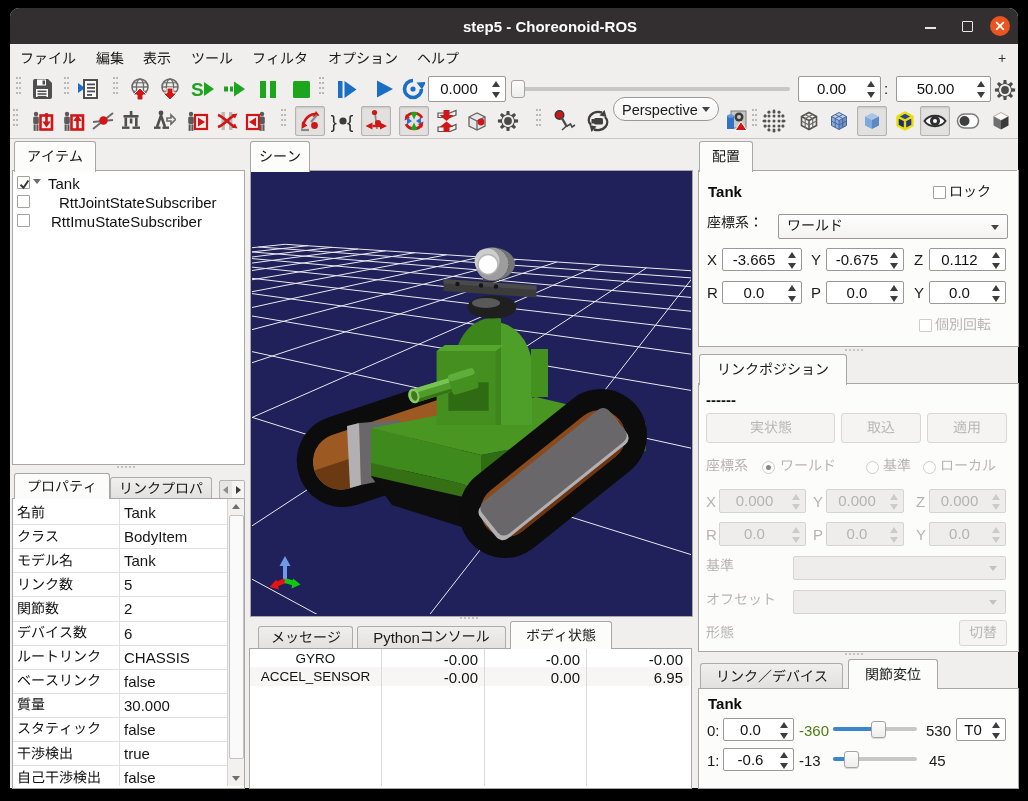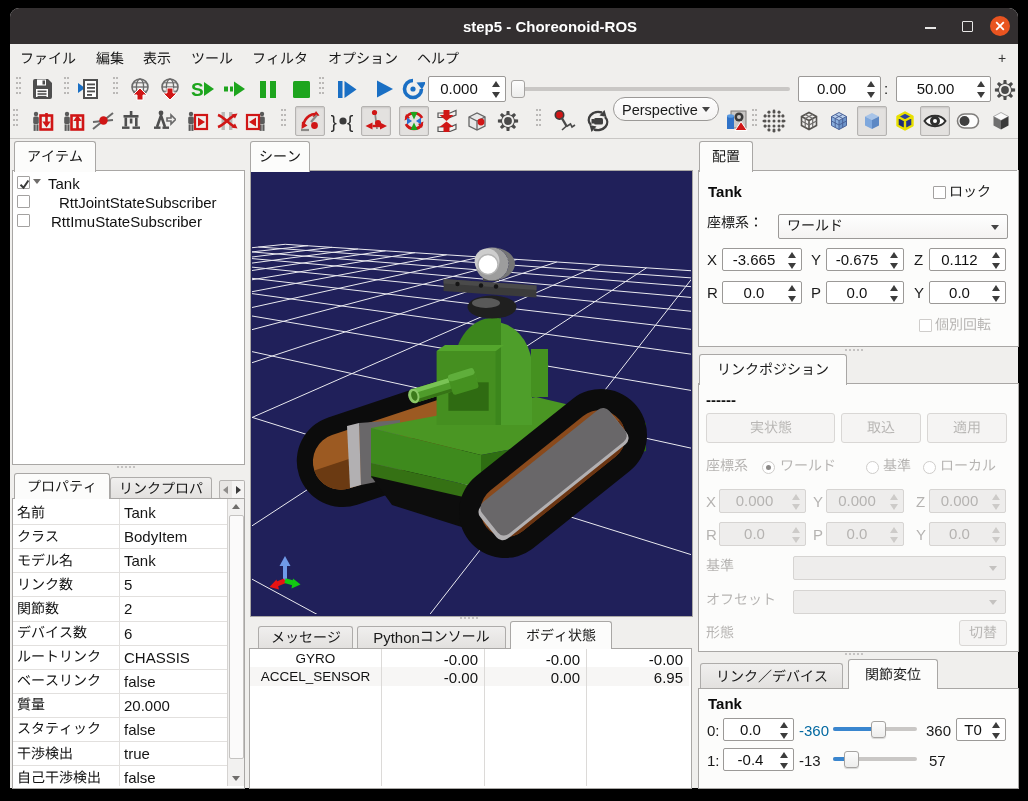--- a/index.html
+++ b/index.html
@@ -573,21 +573,21 @@
       <path transform="translate(42.00,12.32) scale(0.01400,-0.01400)" d="M776 759H682C685 734 687 706 687 672C687 637 687 552 687 514C687 325 675 244 604 161C542 91 457 51 365 28L430 -41C503 -16 603 27 668 105C740 191 773 270 773 510C773 548 773 632 773 672C773 706 774 734 776 759ZM312 751H221C223 732 225 697 225 679C225 649 225 388 225 346C225 316 222 284 220 269H312C310 287 308 320 308 345C308 387 308 649 308 679C308 703 310 732 312 751Z"></path>
       <path transform="translate(56.00,12.32) scale(0.01400,-0.01400)" d="M227 733 170 672C244 622 369 515 419 463L482 526C426 582 298 686 227 733ZM141 63 194 -19C360 12 487 73 587 136C738 231 855 367 923 492L875 577C817 454 695 306 541 209C446 150 316 89 141 63Z"></path>
       <path transform="translate(70.00,12.32) scale(0.01400,-0.01400)" d="M537 777 444 807C438 781 423 745 413 728C370 638 271 493 99 390L168 338C277 411 361 500 421 584H760C739 493 678 364 600 272C509 166 384 75 201 21L273 -44C461 25 580 117 671 228C760 336 822 471 849 572C854 588 864 611 872 625L805 666C789 659 767 656 740 656H468L492 698C502 717 520 751 537 777Z"></path>
     </svg></div>
 <div style="position:absolute;top:672.7px;font:normal 15px 'Liberation Sans',sans-serif;color:#141414;white-space:nowrap;line-height:18.75px;left:124px;">false</div>
 <div style="position:absolute;left:13px;top:692.8px;width:214px;height:1px;background:#e2e0de;"></div>
 <div style="position:absolute;left:17.0px;top:697.3px;width:29px;height:17px;"><svg width="28.0" height="17.4" viewBox="0 0 28.0 17.4" fill="#141414">
       <path transform="translate(0.00,12.32) scale(0.01400,-0.01400)" d="M251 322H758V252H251ZM251 203H758V132H251ZM251 440H758V371H251ZM178 491V81H833V491ZM584 29C693 -7 801 -50 864 -82L948 -44C875 -11 754 33 645 67ZM348 70C276 31 156 -5 53 -27C70 -40 97 -68 109 -83C209 -56 336 -9 417 39ZM127 813V714C127 649 115 569 44 504C60 494 84 471 94 456C152 510 178 577 188 637H311V511H378V637H496V695H194V710V746C288 755 395 769 469 791L419 838C365 821 272 806 185 797ZM536 811V721C536 665 521 601 440 548C456 537 478 513 487 497C547 538 577 588 591 637H731V509H799V637H948V695H602L603 719V746C704 754 819 768 898 789L848 836C789 820 687 805 594 796Z"></path>
       <path transform="translate(14.00,12.32) scale(0.01400,-0.01400)" d="M250 665H747V610H250ZM250 763H747V709H250ZM177 808V565H822V808ZM52 522V465H949V522ZM230 273H462V215H230ZM535 273H777V215H535ZM230 373H462V317H230ZM535 373H777V317H535ZM47 3V-55H955V3H535V61H873V114H535V169H851V420H159V169H462V114H131V61H462V3Z"></path>
     </svg></div>
-<div style="position:absolute;top:696.8px;font:normal 15px 'Liberation Sans',sans-serif;color:#141414;white-space:nowrap;line-height:18.75px;left:124px;">20.000</div>
+<div style="position:absolute;top:696.8px;font:normal 15px 'Liberation Sans',sans-serif;color:#141414;white-space:nowrap;line-height:18.75px;left:124px;">30.000</div>
 <div style="position:absolute;left:13px;top:716.9px;width:214px;height:1px;background:#e2e0de;"></div>
 <div style="position:absolute;left:17.0px;top:721.4px;width:85px;height:17px;"><svg width="84.0" height="17.4" viewBox="0 0 84.0 17.4" fill="#141414">
       <path transform="translate(0.00,12.32) scale(0.01400,-0.01400)" d="M800 669 749 708C733 703 707 700 674 700C637 700 328 700 288 700C258 700 201 704 187 706V615C198 616 253 620 288 620C323 620 642 620 678 620C653 537 580 419 512 342C409 227 261 108 100 45L164 -22C312 45 447 155 554 270C656 179 762 62 829 -27L899 33C834 112 712 242 607 332C678 422 741 539 775 625C781 639 794 661 800 669Z"></path>
       <path transform="translate(14.00,12.32) scale(0.01400,-0.01400)" d="M536 785 445 814C439 788 423 753 413 735C366 644 264 494 92 387L159 335C271 412 360 510 424 600H762C742 518 691 410 626 323C556 372 481 420 415 458L361 403C425 363 501 311 573 259C483 162 355 70 186 18L258 -44C427 19 550 111 639 210C680 177 718 146 748 119L807 188C775 214 735 245 693 276C769 378 823 495 849 587C855 603 864 627 873 641L807 681C790 674 768 671 741 671H470L491 707C501 725 519 759 536 785Z"></path>
       <path transform="translate(28.00,12.32) scale(0.01400,-0.01400)" d="M215 740V657C240 659 273 660 306 660C363 660 655 660 710 660C739 660 774 659 803 657V740C774 736 738 734 710 734C655 734 363 734 305 734C273 734 243 737 215 740ZM95 489V406C123 408 152 408 182 408H482C479 314 468 230 424 160C385 97 313 39 235 7L309 -48C394 -4 470 68 506 135C546 209 562 300 565 408H837C861 408 893 407 915 406V489C891 485 858 484 837 484C784 484 240 484 182 484C151 484 123 486 95 489Z"></path>
       <path transform="translate(42.00,12.32) scale(0.01400,-0.01400)" d="M122 258 160 184C273 219 389 271 473 316V10C473 -21 471 -62 469 -78H561C557 -62 556 -21 556 10V366C647 425 732 498 782 553L720 613C669 549 577 467 482 409C401 359 254 289 122 258Z"></path>
       <path transform="translate(56.00,12.32) scale(0.01400,-0.01400)" d="M483 576 410 551C430 506 477 379 488 334L562 360C549 404 500 536 483 576ZM845 520 759 547C744 419 692 292 621 205C539 102 412 26 296 -8L362 -75C474 -32 596 45 688 163C760 253 803 360 830 470C834 483 838 499 845 520ZM251 526 177 497C196 462 251 324 266 272L342 300C323 352 271 483 251 526Z"></path>
       <path transform="translate(70.00,12.32) scale(0.01400,-0.01400)" d="M537 777 444 807C438 781 423 745 413 728C370 638 271 493 99 390L168 338C277 411 361 500 421 584H760C739 493 678 364 600 272C509 166 384 75 201 21L273 -44C461 25 580 117 671 228C760 336 822 471 849 572C854 588 864 611 872 625L805 666C789 659 767 656 740 656H468L492 698C502 717 520 751 537 777Z"></path>
     </svg></div>
 <div style="position:absolute;top:720.9px;font:normal 15px 'Liberation Sans',sans-serif;color:#141414;white-space:nowrap;line-height:18.75px;left:124px;">false</div>
@@ -1030,40 +1030,40 @@
 <div style="position:absolute;left:698px;top:688px;width:319px;height:99px;background:#fcfcfb;border:1px solid #a9a7a5;"></div>
 <div style="position:absolute;top:695px;font:bold 15px 'Liberation Sans',sans-serif;color:#0a0a0a;white-space:nowrap;line-height:18.75px;left:708px;">Tank</div>
 <div style="position:absolute;top:722px;font:normal 15px 'Liberation Sans',sans-serif;color:#1a1a1a;white-space:nowrap;line-height:18.75px;left:707px;">0:</div>
 <div style="position:absolute;left:723px;top:718px;width:69px;height:21px;background:#ffffff;border:1px solid #9b9997;border-radius:2px;">
     <div style="position:absolute;left:0;top:0;width:53px;height:21px;text-align:center;font:15px 'Liberation Sans',sans-serif;color:#111111;line-height:21px;">0.0</div>
     <div style="position:absolute;right:0;top:0;width:16px;height:21px;">
       <div style="position:absolute;left:3px;top:3px;width:0;height:0;border-left:4.5px solid transparent;border-right:4.5px solid transparent;border-bottom:6px solid #3c3c3c;"></div>
       <div style="position:absolute;left:3px;top:14px;width:0;height:0;border-left:4.5px solid transparent;border-right:4.5px solid transparent;border-top:6px solid #3c3c3c;"></div>
     </div>
   </div>
-<div style="position:absolute;top:722px;font:normal 15px 'Liberation Sans',sans-serif;color:#0369a1;white-space:nowrap;line-height:18.75px;left:799px;">-360</div>
+<div style="position:absolute;top:722px;font:normal 15px 'Liberation Sans',sans-serif;color:#4d7c0f;white-space:nowrap;line-height:18.75px;left:799px;">-360</div>
 <div style="position:absolute;left:833px;top:718px;width:84px;height:22px;">
     <div style="position:absolute;left:0px;top:9.0px;width:84px;height:4px;background:#c9c7c5;border-radius:2px;border:0px;"></div>
     <div style="position:absolute;left:0px;top:9.0px;width:44.95px;height:4px;background:#3986cf;border-radius:2px;"></div>
     <div style="position:absolute;left:37.95px;top:2.5px;width:13px;height:15px;background:linear-gradient(#fdfdfd,#ededec);border:1px solid #a5a3a1;border-radius:3px;box-shadow:0 1px 1px rgba(0,0,0,.15);"></div>
   </div>
-<div style="position:absolute;top:722px;font:normal 15px 'Liberation Sans',sans-serif;color:#1a1a1a;white-space:nowrap;line-height:18.75px;left:926px;">360</div>
+<div style="position:absolute;top:722px;font:normal 15px 'Liberation Sans',sans-serif;color:#1a1a1a;white-space:nowrap;line-height:18.75px;left:926px;">530</div>
 <div style="position:absolute;left:956px;top:718px;width:48px;height:21px;background:#ffffff;border:1px solid #9b9997;border-radius:2px;">
     <div style="position:absolute;left:0;top:0;width:32px;height:21px;text-align:center;font:15px 'Liberation Sans',sans-serif;color:#111111;line-height:21px;">T0</div>
     <div style="position:absolute;right:0;top:0;width:16px;height:21px;">
       <div style="position:absolute;left:3px;top:3px;width:0;height:0;border-left:4.5px solid transparent;border-right:4.5px solid transparent;border-bottom:6px solid #3c3c3c;"></div>
       <div style="position:absolute;left:3px;top:14px;width:0;height:0;border-left:4.5px solid transparent;border-right:4.5px solid transparent;border-top:6px solid #3c3c3c;"></div>
     </div>
   </div>
 <div style="position:absolute;top:752px;font:normal 15px 'Liberation Sans',sans-serif;color:#1a1a1a;white-space:nowrap;line-height:18.75px;left:707px;">1:</div>
 <div style="position:absolute;left:723px;top:748px;width:69px;height:21px;background:#ffffff;border:1px solid #9b9997;border-radius:2px;">
-    <div style="position:absolute;left:0;top:0;width:53px;height:21px;text-align:center;font:15px 'Liberation Sans',sans-serif;color:#111111;line-height:21px;">-0.4</div>
+    <div style="position:absolute;left:0;top:0;width:53px;height:21px;text-align:center;font:15px 'Liberation Sans',sans-serif;color:#111111;line-height:21px;">-0.6</div>
     <div style="position:absolute;right:0;top:0;width:16px;height:21px;">
       <div style="position:absolute;left:3px;top:3px;width:0;height:0;border-left:4.5px solid transparent;border-right:4.5px solid transparent;border-bottom:6px solid #3c3c3c;"></div>
       <div style="position:absolute;left:3px;top:14px;width:0;height:0;border-left:4.5px solid transparent;border-right:4.5px solid transparent;border-top:6px solid #3c3c3c;"></div>
     </div>
   </div>
 <div style="position:absolute;top:752px;font:normal 15px 'Liberation Sans',sans-serif;color:#1a1a1a;white-space:nowrap;line-height:18.75px;left:799px;">-13</div>
 <div style="position:absolute;left:833px;top:748px;width:84px;height:22px;">
     <div style="position:absolute;left:0px;top:9.0px;width:84px;height:4px;background:#c9c7c5;border-radius:2px;border:0px;"></div>
     <div style="position:absolute;left:0px;top:9.0px;width:18.04px;height:4px;background:#3986cf;border-radius:2px;"></div>
     <div style="position:absolute;left:11.040000000000001px;top:2.5px;width:13px;height:15px;background:linear-gradient(#fdfdfd,#ededec);border:1px solid #a5a3a1;border-radius:3px;box-shadow:0 1px 1px rgba(0,0,0,.15);"></div>
   </div>
-<div style="position:absolute;top:752px;font:normal 15px 'Liberation Sans',sans-serif;color:#1a1a1a;white-space:nowrap;line-height:18.75px;left:929px;">57</div>
+<div style="position:absolute;top:752px;font:normal 15px 'Liberation Sans',sans-serif;color:#1a1a1a;white-space:nowrap;line-height:18.75px;left:929px;">45</div>
 </body></html>

